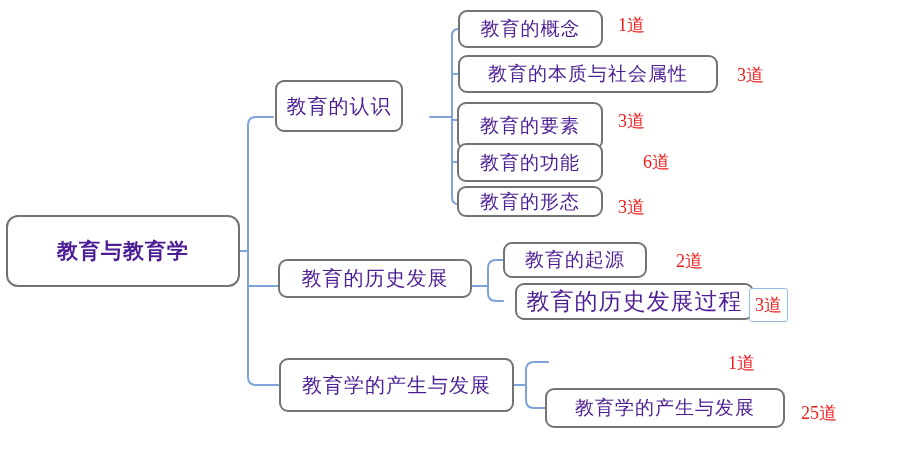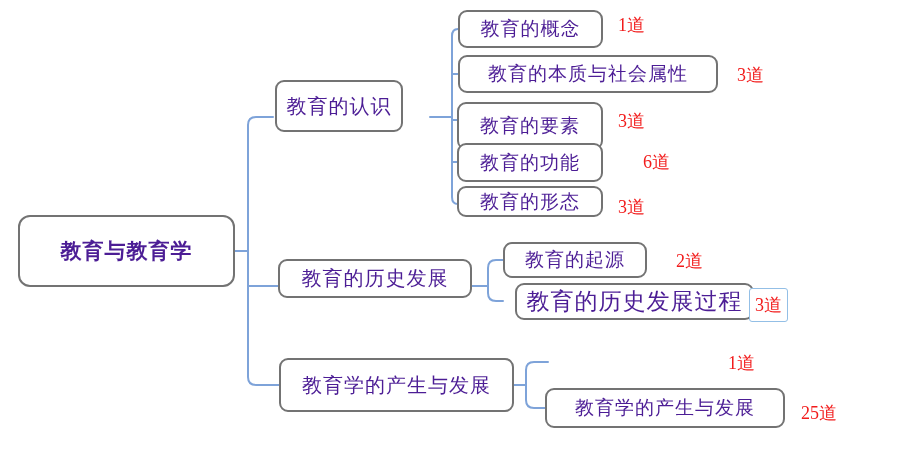--- a/index.html
+++ b/index.html
@@ -80,21 +80,21 @@
       <path d="M452 162 H457"></path>
 
       <path d="M472 286 H488"></path>
       <path d="M503 260 H496 Q488 260 488 268 V293 Q488 301 496 301 H503"></path>
 
       <path d="M514 385 H526"></path>
       <path d="M548 362 H534 Q526 362 526 370 V400 Q526 408 534 408 H545"></path>
     </g>
   </svg>
 
-  <div class="node root" style="left:18px; top:215px; width:217px; height:72px;">教育与教育学</div>
+  <div class="node root" style="left:6px; top:215px; width:234px; height:72px;">教育与教育学</div>
 
   <div class="node" style="left:275px; top:80px; width:128px; height:52px;">教育的认识</div>
   <div class="node" style="left:278px; top:259px; width:194px; height:39px;">教育的历史发展</div>
   <div class="node" style="left:279px; top:358px; width:235px; height:54px;">教育学的产生与发展</div>
 
   <div class="node" style="left:458px; top:10px; width:145px; height:38px; font-size:19px;">教育的概念</div>
   <div class="node" style="left:458px; top:55px; width:260px; height:38px; font-size:19px;">教育的本质与社会属性</div>
   <div class="node" style="left:457px; top:102px; width:146px; height:48px; font-size:19px;">教育的要素</div>
   <div class="node" style="left:457px; top:143px; width:146px; height:39px; font-size:19px;">教育的功能</div>
   <div class="node" style="left:457px; top:186px; width:146px; height:31px; font-size:19px;">教育的形态</div>

